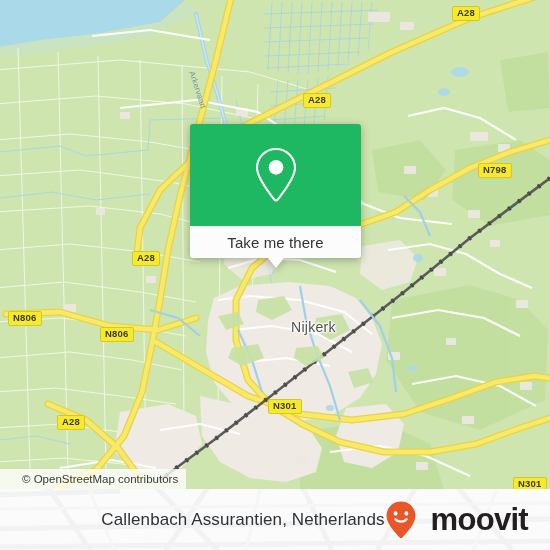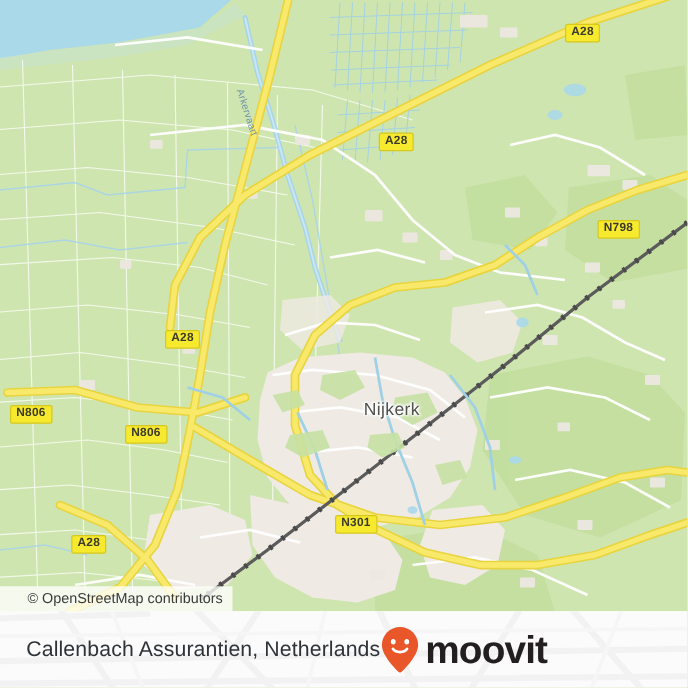--- a/index.html
+++ b/index.html
@@ -27,21 +27,20 @@
     border:1px solid #D6C81F;
     border-radius:2px;
     color:#3b3b2a;
     font-size:9.5px;
     font-weight:bold;
     letter-spacing:.2px;
     padding:1px 4px 2px 4px;
     line-height:10px;
     white-space:nowrap;
     font-family:"Liberation Sans", sans-serif;
-    margin-top:13px;
   }
   .place-label {
     position:absolute;
     color:#50504e;
     font-size:14px;
     letter-spacing:.3px;
     white-space:nowrap;
     text-shadow:
       1px 0 2px #fff, -1px 0 2px #fff, 0 1px 2px #fff, 0 -1px 2px #fff,
       1px 1px 2px #fff, -1px -1px 2px #fff;
@@ -105,32 +104,32 @@
   
   .footer {
     position:absolute;
     left:0; top:489px; width:550px; height:61px;
     background:#FBFBFB;
     overflow:hidden;
   }
   .footer-bg { position:absolute; left:0; top:0; opacity:.55; }
   .footer-inner {
     position:absolute; left:0; top:0; width:550px; height:61px;
-    display:flex; align-items:center; justify-content:flex-start;
+    display:flex; align-items:center; justify-content:flex-end;
     padding:0 22px 0 21px;
   }
   .footer-title {
     color:#2e3338;
     font-size:17px;
     letter-spacing:.1px;
     white-space:nowrap;
     position:relative; z-index:2;
   }
   .brand {
-    display:flex; align-items:center; gap:4px;
+    display:flex; align-items:center; gap:14px;
     position:relative; z-index:2;
   }
   .brand-word {
     color:#231F20;
     font-size:31px;
     font-weight:bold;
     letter-spacing:-0.7px;
     line-height:31px;
   }
 </style>
@@ -336,20 +335,30 @@
     <div class="shield" style="left:8px;   top:311px;">N806</div>
     <div class="shield" style="left:100px; top:327px;">N806</div>
     <div class="shield" style="left:57px;  top:415px;">A28</div>
     <div class="shield" style="left:268px; top:399px;">N301</div>
     <div class="shield" style="left:513px; top:477px;">N301</div>
 
     <div class="attribution">
       <span>© OpenStreetMap contributors</span>
     </div>
 
+    <div class="callout">
+      <div class="callout-top">
+        <svg class="pin-icon" width="48" height="60" viewBox="0 0 48 60">
+          <path d="M24 4 C13.5 4 5 12.4 5 22.8 C5 33.5 17.2 47.6 22.3 54.6 C23.1 55.7 24.9 55.7 25.7 54.6 C30.8 47.6 43 33.5 43 22.8 C43 12.4 34.5 4 24 4 Z" fill="none" stroke="#ffffff" stroke-width="2.1"></path>
+          <circle cx="24" cy="22.4" r="7.3" fill="#ffffff"></circle>
+        </svg>
+      </div>
+      <div class="callout-bottom">Take me there</div>
+      <div class="callout-tail"></div>
+    </div>
   </div>
 
   <div class="footer">
     <svg class="footer-bg" width="550" height="61" viewBox="0 0 550 61">
       <rect x="0" y="0" width="550" height="61" fill="#FBFBFB"></rect>
       <g stroke="#ECECEC" stroke-width="5" fill="none">
         <path d="M-10,6 L120,2"></path>
         <path d="M44,-8 L96,70"></path>
         <path d="M150,-8 L226,70"></path>
         <path d="M212,-8 L160,70"></path>

